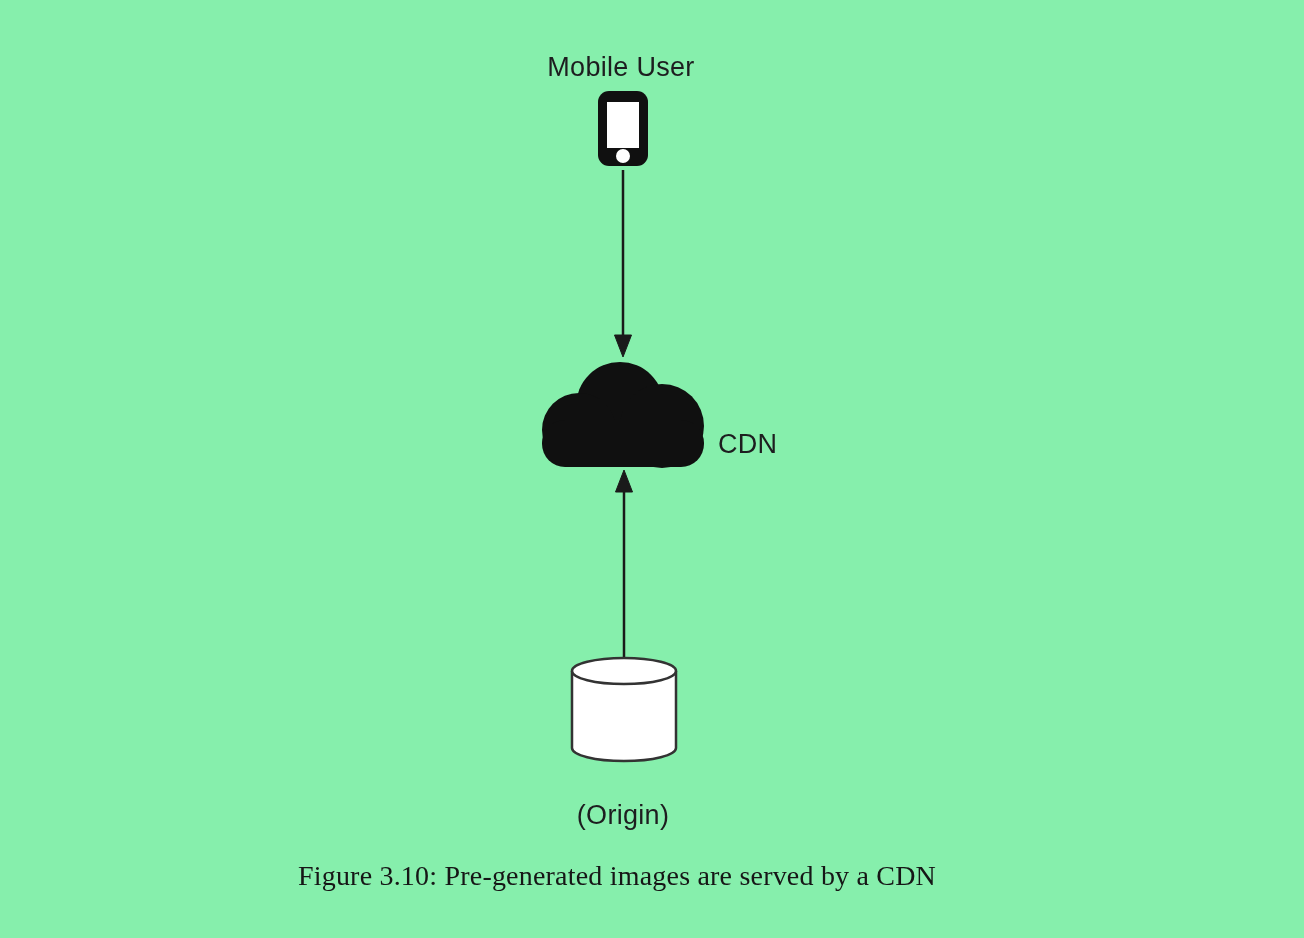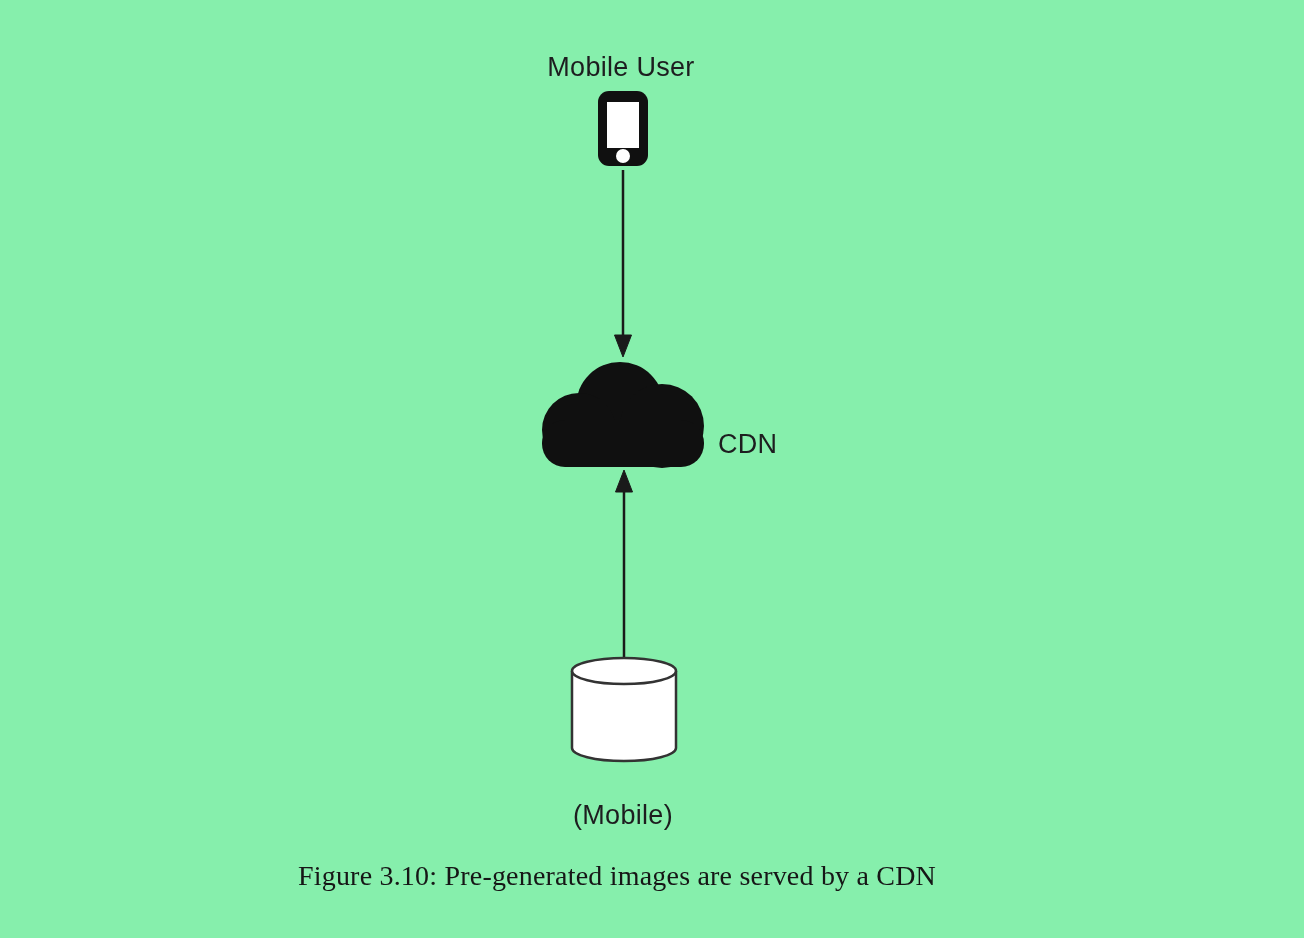--- a/index.html
+++ b/index.html
@@ -84,17 +84,17 @@
       <path d="M 572 671 L 572 748 A 52 13 0 0 0 676 748 L 676 671"></path>
       <ellipse cx="624" cy="671" rx="52" ry="13"></ellipse>
     </g>
   </svg>
 
   <div class="node-label centered" id="mobile-user-label">Mobile User</div>
 
   <div class="node-label" id="cdn-label">CDN</div>
 
 
-  <div class="node-label centered" id="origin-sublabel">(Mobile)</div>
+  <div class="node-label centered" id="origin-sublabel">(Origin)</div>
 
   <div class="figure-caption">Figure 3.10: Pre-generated images are served by a CDN</div>
 
 </div>
 
 </body></html>

